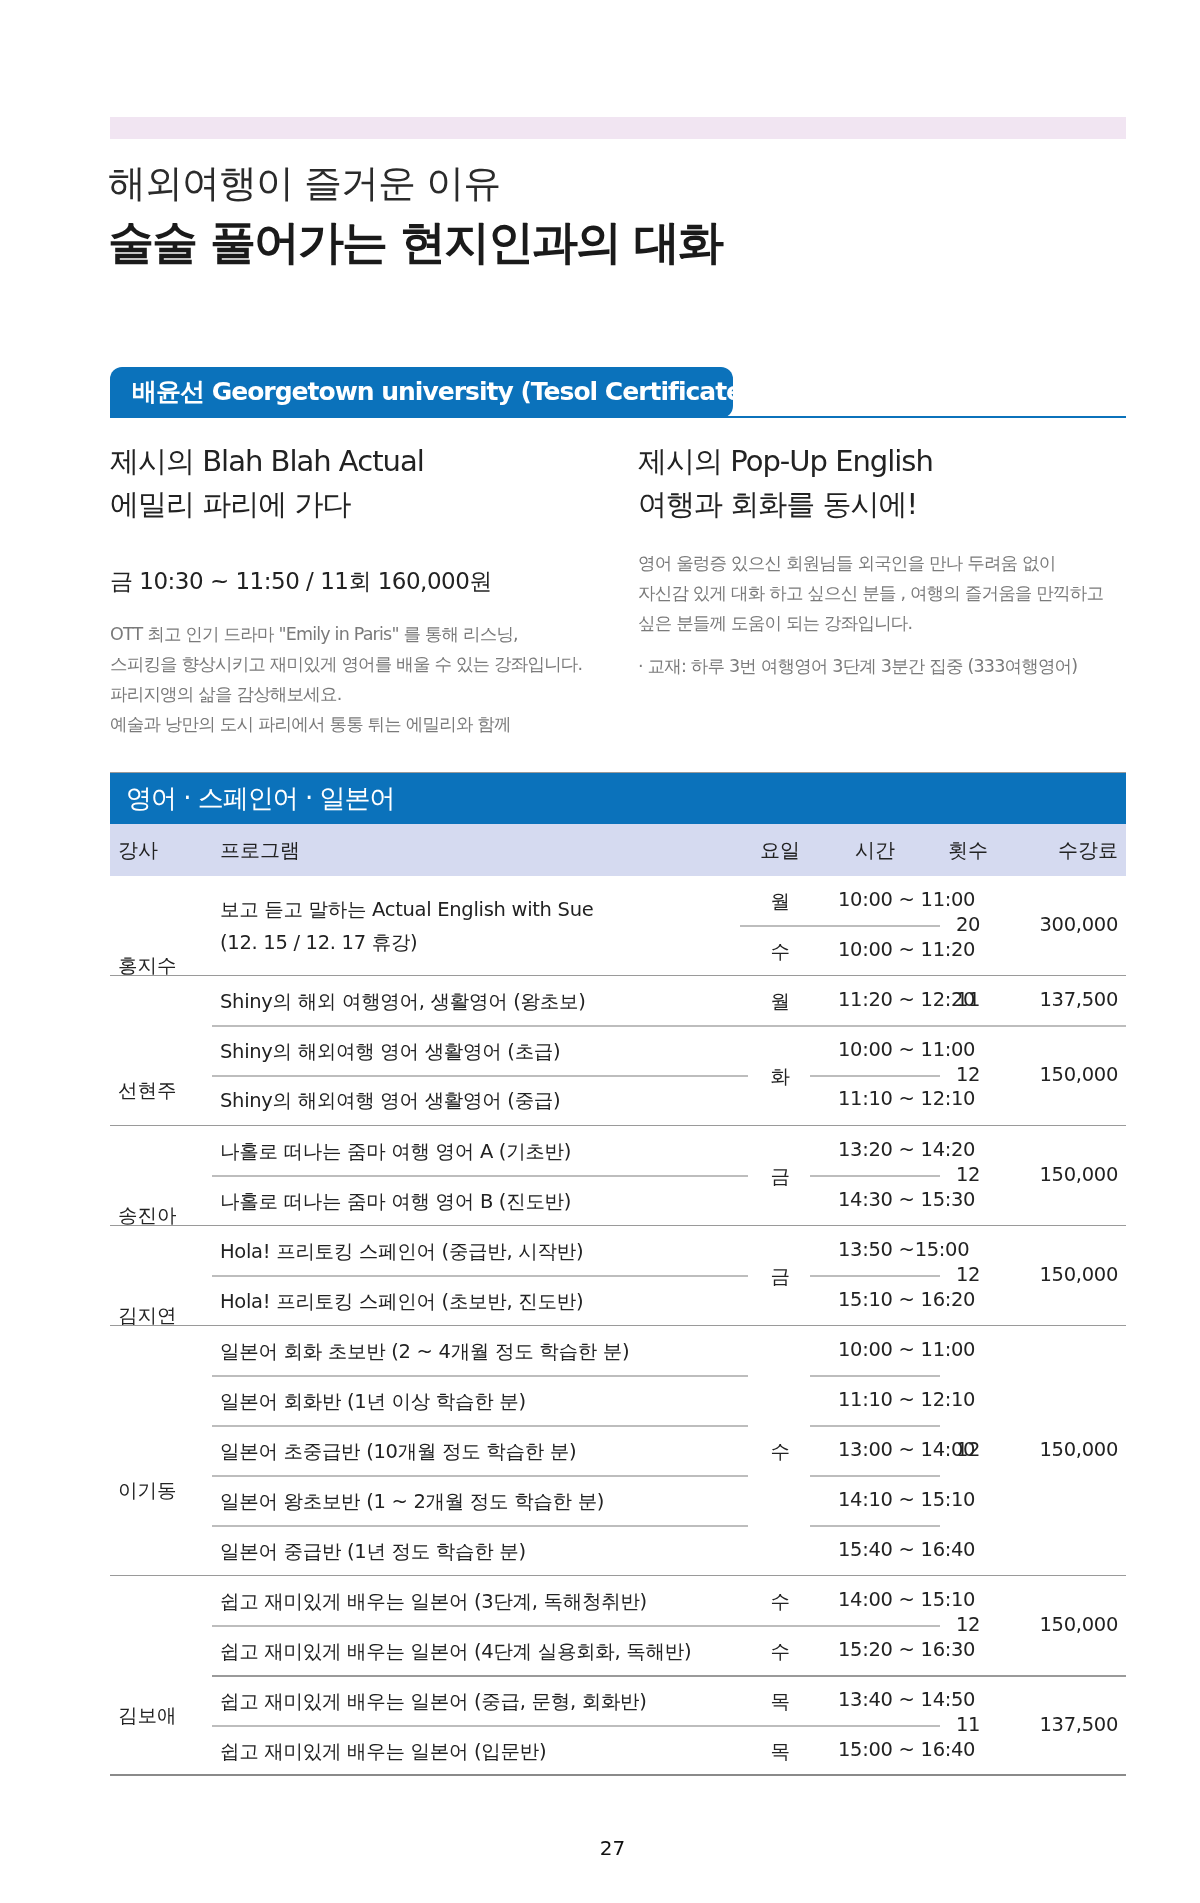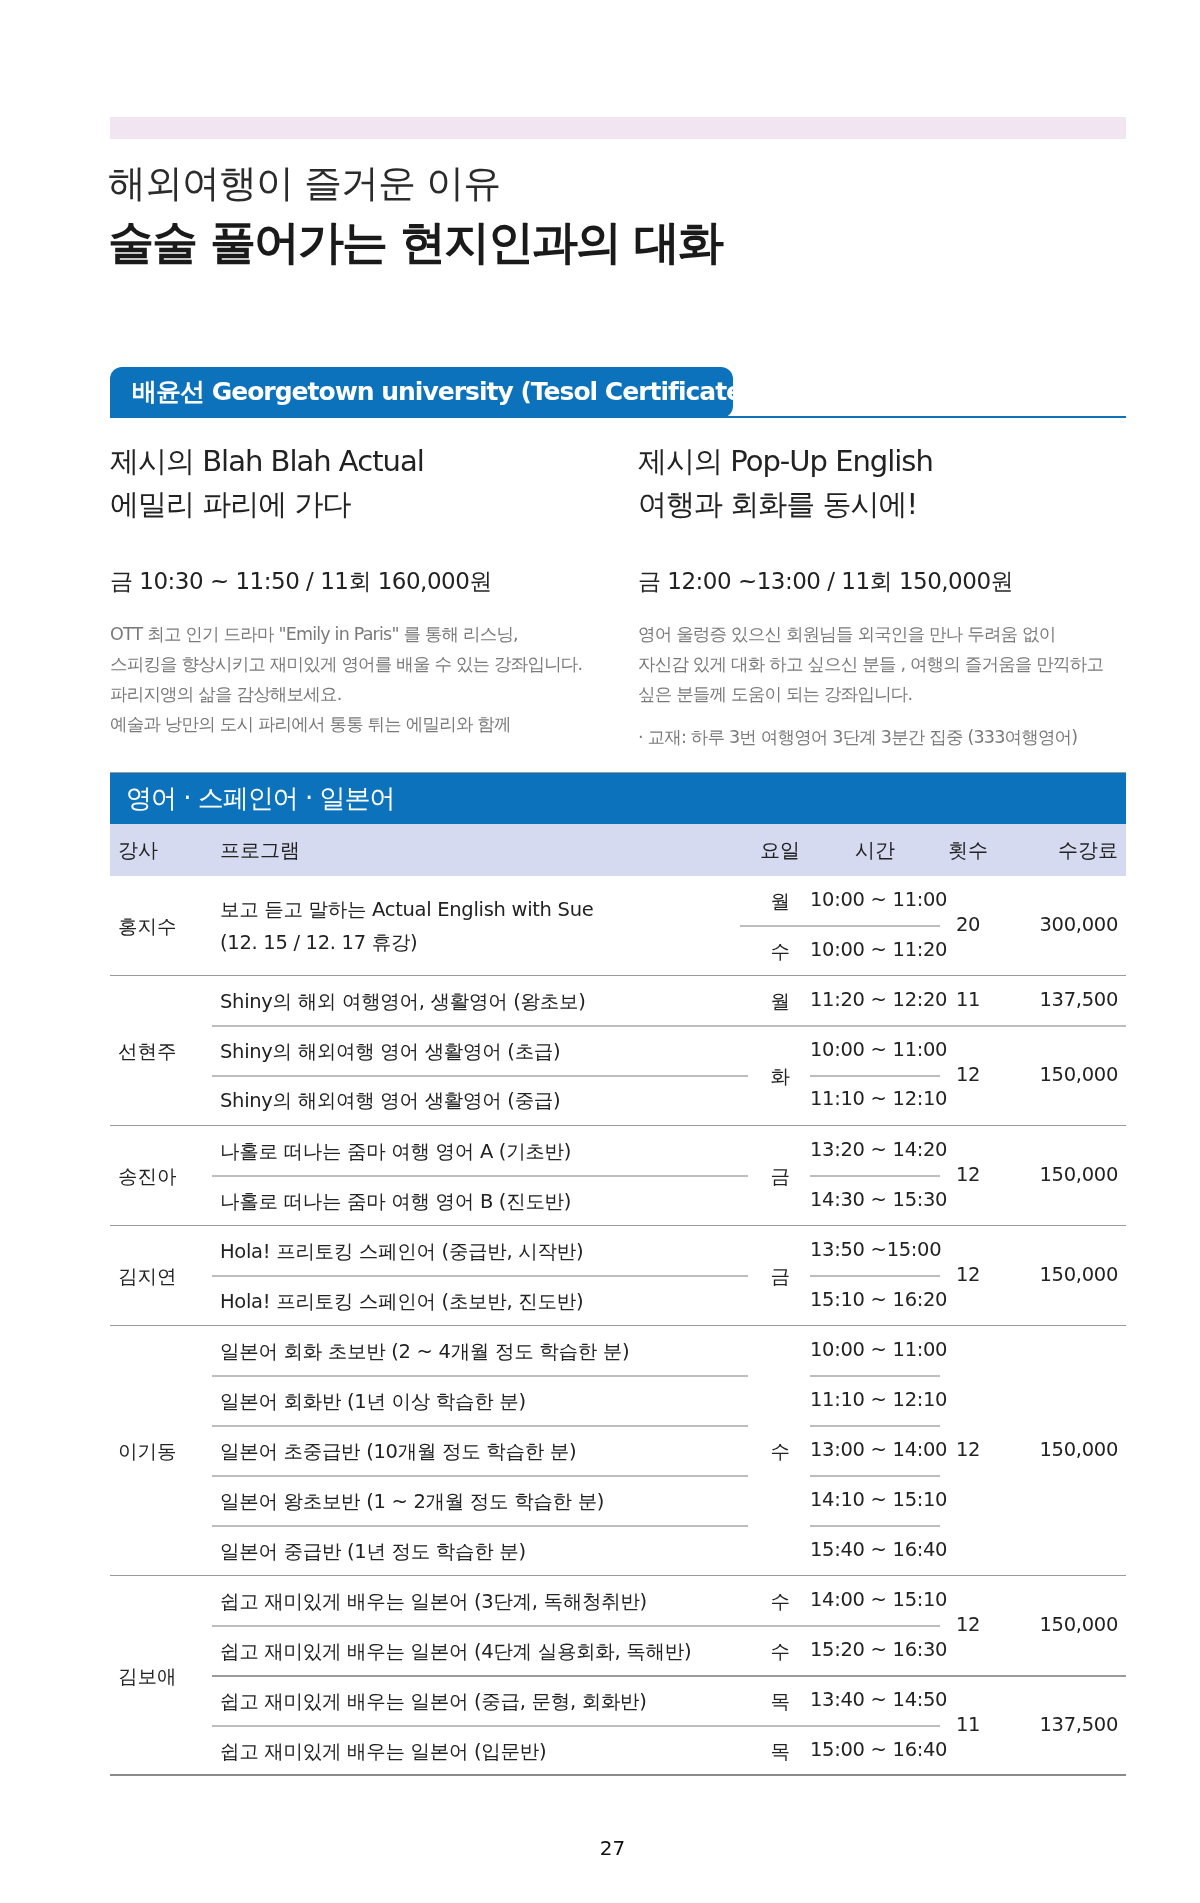--- a/index.html
+++ b/index.html
@@ -22,26 +22,26 @@
   .course-desc { margin-top: 22px; font-size: 17.5px; line-height: 30px; color: #7a7a7a; letter-spacing: -0.8px; white-space: nowrap; }
   .course-note { font-size: 17.5px; line-height: 32px; color: #7a7a7a; letter-spacing: -0.8px; margin-top: 12px; white-space: nowrap; }
 
   .table-wrap { position: absolute; left: 110px; top: 772px; width: 1016px; }
   .table-topline { height: 1px; background: #9a9a9a; }
   .table-title { height: 51px; background: #0b72bb; color: #ffffff; font-size: 26px; padding: 8px 0 0 16px; letter-spacing: -1px; white-space: nowrap; }
   .thead { height: 52px; background: #d5daf0; position: relative; font-size: 20px; color: #222; }
   .thead span { position: absolute; top: 13px; white-space: nowrap; }
 
   .group { position: relative; border-bottom: 1.5px solid #9a9a9a; }
-  .group .teacher { position: absolute; left: 8px; font-size: 19.5px; color: #222; white-space: nowrap; }
+  .group .teacher { position: absolute; left: 8px; font-size: 19.5px; color: #222; white-space: nowrap; margin-top: 39px; }
   .sub { position: absolute; height: 1.5px; background: #bdbdbd; }
   .cell { position: absolute; font-size: 19.5px; color: #222; white-space: nowrap; letter-spacing: -0.3px; }
   .c-prog { left: 110px; }
   .c-day { left: 650px; width: 40px; text-align: center; }
-  .c-time { left: 700px; width: 130px; text-align: right; }
+  .c-time { left: 728px; width: 130px; text-align: right; }
   .c-count { left: 836px; width: 44px; text-align: center; }
   .c-fee { left: 880px; width: 128px; text-align: right; }
 
   .page-number { position: absolute; left: 0; width: 1225px; top: 1836px; text-align: center; font-size: 20px; color: #111; }
 </style>
 </head>
 <body>
 
 <div class="band"></div>
 <div class="subtitle">해외여행이 즐거운 이유</div>
@@ -58,21 +58,20 @@
     <div>OTT 최고 인기 드라마 "Emily in Paris" 를 통해 리스닝,</div>
     <div>스피킹을 향상시키고 재미있게 영어를 배울 수 있는 강좌입니다.</div>
     <div>파리지앵의 삶을 감상해보세요.</div>
     <div>예술과 낭만의 도시 파리에서 통통 튀는 에밀리와 함께</div>
   </div>
 </div>
 
 <div class="course right">
   <div class="course-title">제시의 Pop-Up English</div>
   <div class="course-title">여행과 회화를 동시에!</div>
-  <div class="course-schedule">금 12:00 ~13:00 / 11회 150,000원</div>
   <div class="course-desc">
     <div>영어 울렁증 있으신 회원님들 외국인을 만나 두려움 없이</div>
     <div>자신감 있게 대화 하고 싶으신 분들 , 여행의 즐거움을 만끽하고</div>
     <div>싶은 분들께 도움이 되는 강좌입니다.</div>
   </div>
   <div class="course-note">· 교재: 하루 3번 여행영어 3단계 3분간 집중 (333여행영어)</div>
 </div>
 
 <div class="table-wrap">
   <div class="table-topline"></div>

